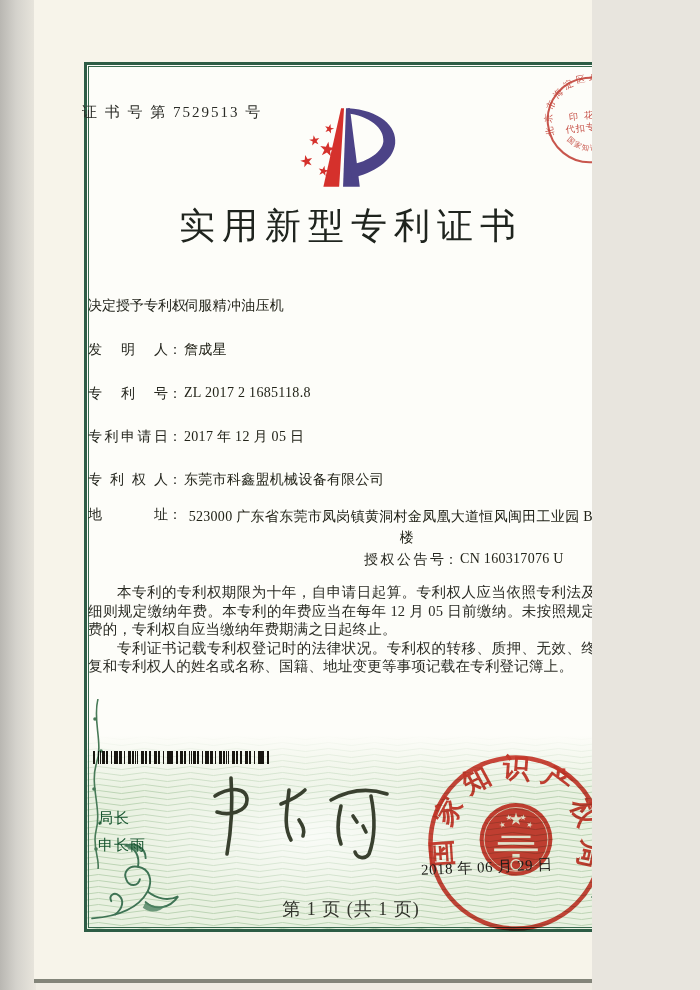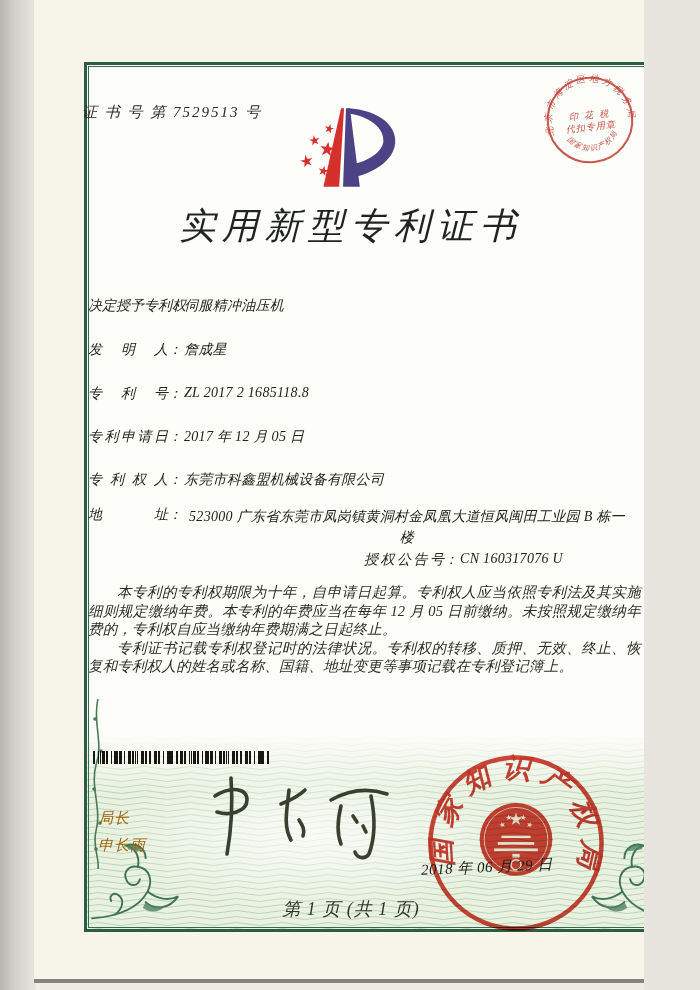--- a/index.html
+++ b/index.html
@@ -1,22 +1,21 @@
 <!DOCTYPE html>
 <html><head>
 <meta charset="utf-8">
 <style>
   * { margin:0; padding:0; box-sizing:border-box; }
   html,body { background:#e8e5de; }
   .canvas {
-    position:relative; width:644px; height:990px; overflow:hidden;
+    position:relative; width:592px; height:990px; overflow:hidden;
     background:#efece3;
     font-family:"Liberation Serif","DejaVu Serif",serif;
     color:#2c2d27;
-    font-style:italic;
   }
   .scan-strip {
     position:absolute; left:0; top:0; width:36px; height:100%;
     background:linear-gradient(90deg,#b9b7b2 0%,#d4d2cc 45%,#e9e6dd 100%);
   }
   .paper {
     position:absolute; left:34px; top:0; width:660px; height:983px;
     background:#f7f4ea;
     border-right:2px solid #d8d5cc;
     border-bottom:4px solid #83857a;
@@ -75,21 +74,21 @@
   .barcode {
     position:absolute; left:93px; top:751px; width:178px; height:13px; z-index:11;
     mix-blend-mode:multiply;
     background-image:
       repeating-linear-gradient(90deg,#1a1712 0 2px,rgba(0,0,0,0) 2px 5px,#1a1712 5px 6px,rgba(0,0,0,0) 6px 9px,#1a1712 9px 12px,rgba(0,0,0,0) 12px 13px),
       repeating-linear-gradient(90deg,#1a1712 0 1px,rgba(0,0,0,0) 1px 7px);
   }
   .signer {
     position:absolute; left:98px; top:804px; z-index:10;
     font-family:"Liberation Sans","DejaVu Sans",sans-serif;
-    font-size:15px; color:#a16207; line-height:27px; letter-spacing:1px;
+    font-size:15px; color:#14532d; line-height:27px; letter-spacing:1px;
   }
   .signature { position:absolute; left:203px; top:766px; z-index:11; }
   .seal { position:absolute; left:425px; top:752px; z-index:12; mix-blend-mode:multiply; }
   .seal-date {
     position:absolute; left:421px; top:858px; z-index:13;
     font-size:15px; letter-spacing:0.5px; color:#1d1d19;
     transform:rotate(-2.5deg);
   }
   .stamp { position:absolute; left:544px; top:74px; z-index:12; transform:rotate(-6deg); mix-blend-mode:multiply; }
   .footer {

